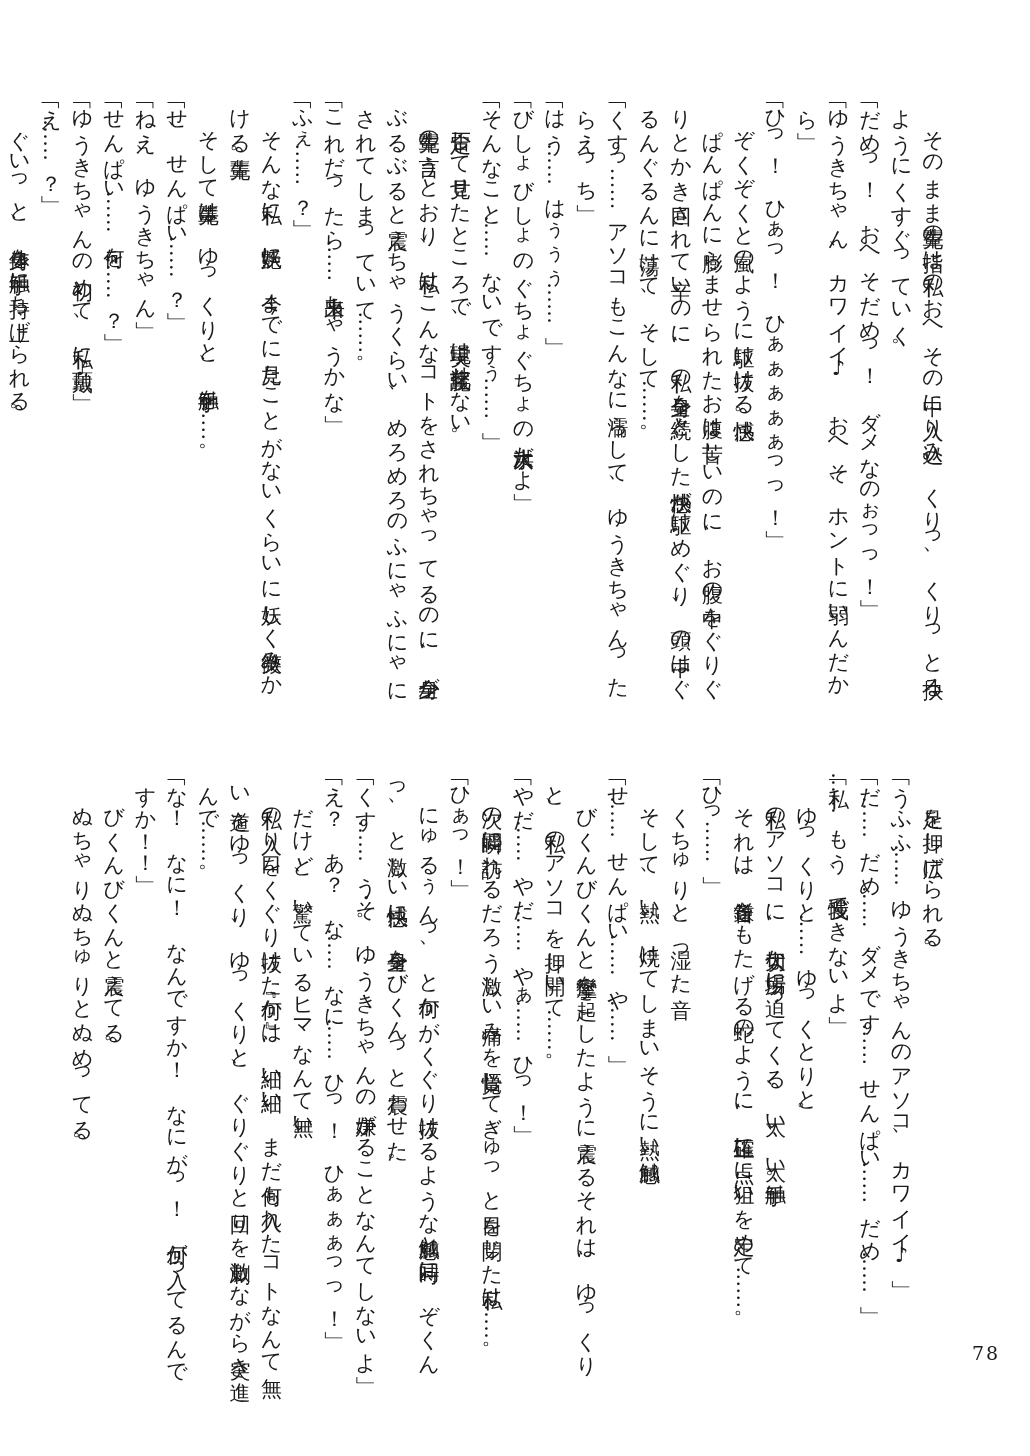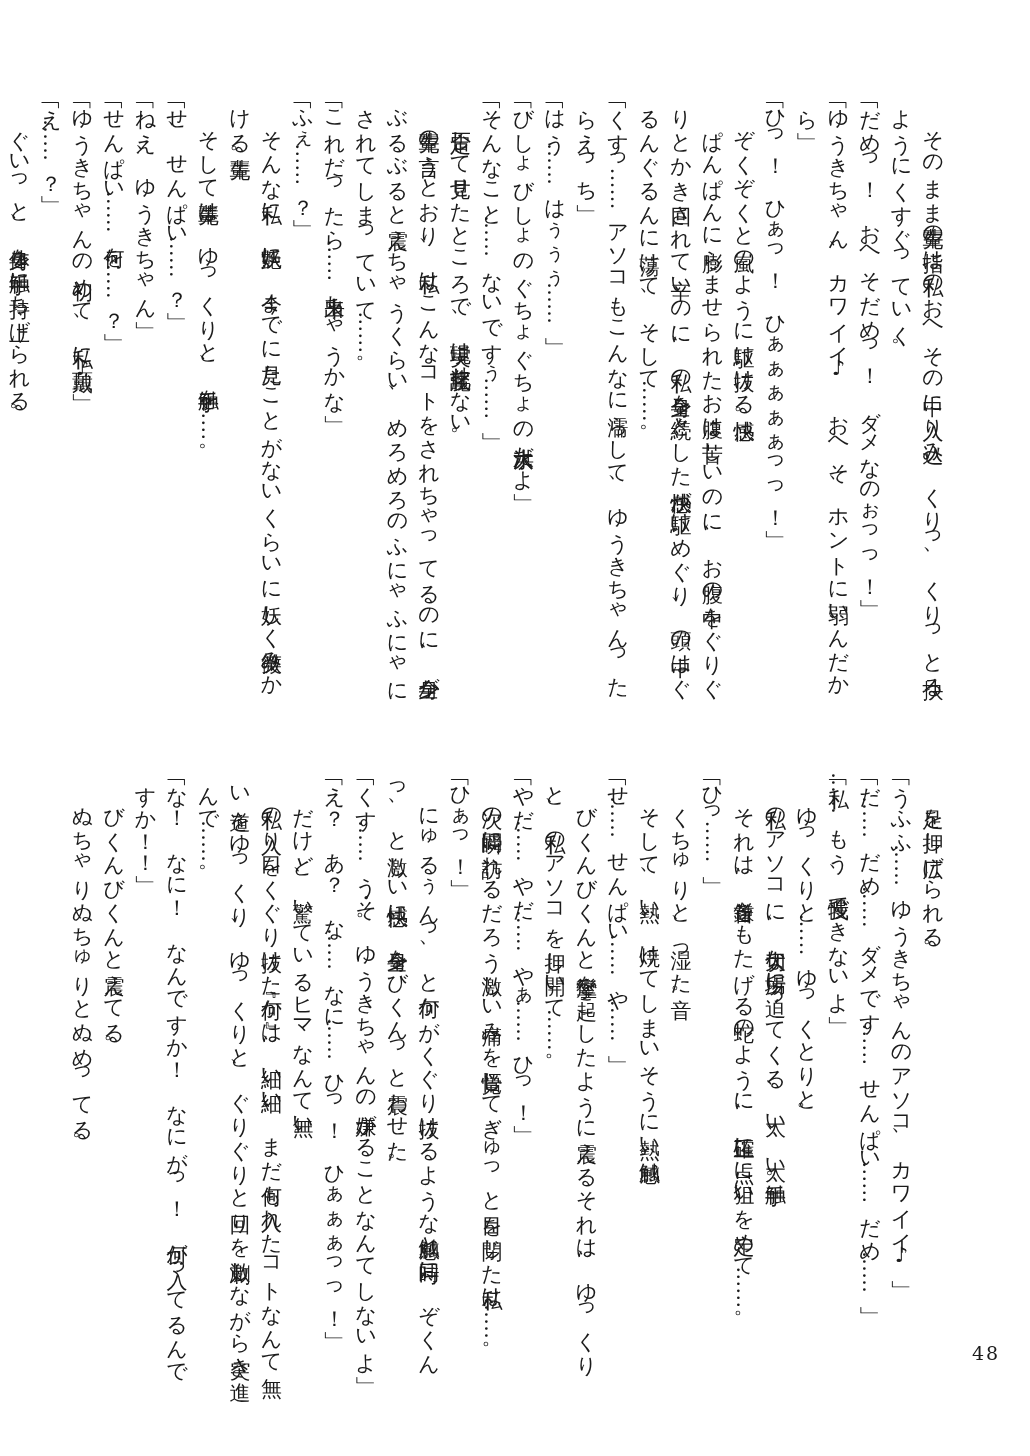--- a/index.html
+++ b/index.html
@@ -89,14 +89,14 @@
       <p class="para">「ひぁっ！」</p>
       <p class="para indent">にゅるぅんっ、と何かがくぐり抜けるような感触と同時に、ぞくんっ、と激しい快感に、全身をびくんっと震わせた。</p>
       <p class="para">「くす……う・そ。ゆうきちゃんの嫌がることなんてしないよ」</p>
       <p class="para">「え？　あ？　な……なに……ひっ！　ひぁぁぁっっ！」</p>
       <p class="para indent">だけど、驚いているヒマなんて無い。</p>
       <p class="para indent">私の入り口をくぐり抜けた『何か』は、細い細い、まだ何も入れたコトなんて無い道をゆっくり、ゆっくりと、ぐりぐりと回りを刺激しながら突き進んで……。</p>
       <p class="para">「な！　なに！　なんですか！　なにがっ！　何が入ってるんですか！！」</p>
       <p class="para indent">びくんびくんと震えてる。</p>
       <p class="para indent">ぬちゃりぬちゅりとぬめってる。</p>
     </section>
-  <div class="page-number">48</div>
+  <div class="page-number">78</div>
 </div>
 
 </body></html>

